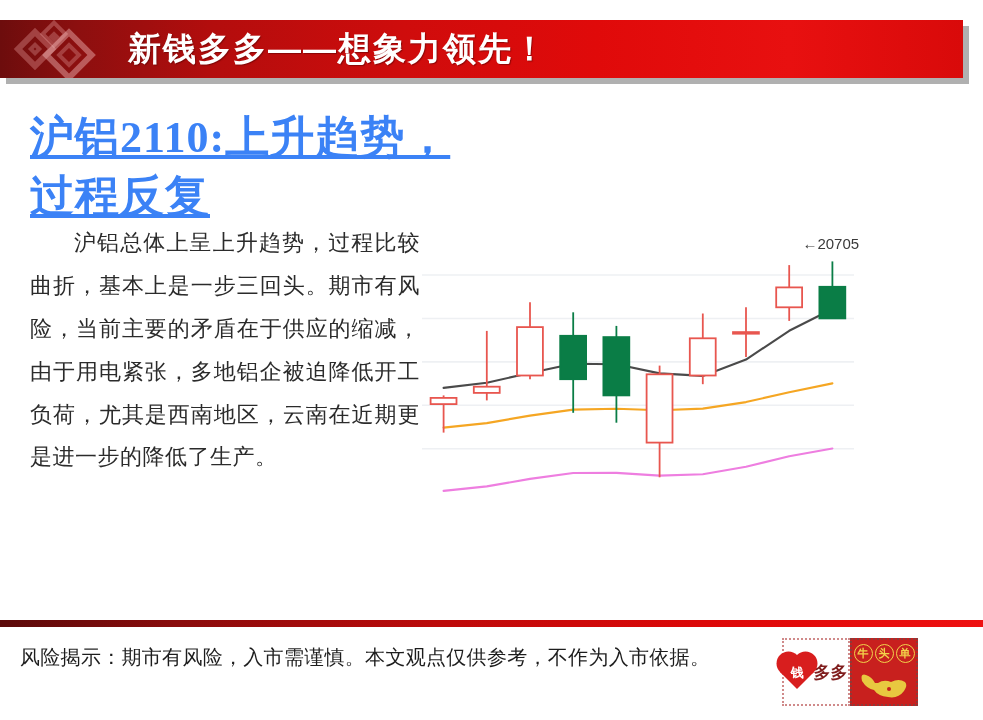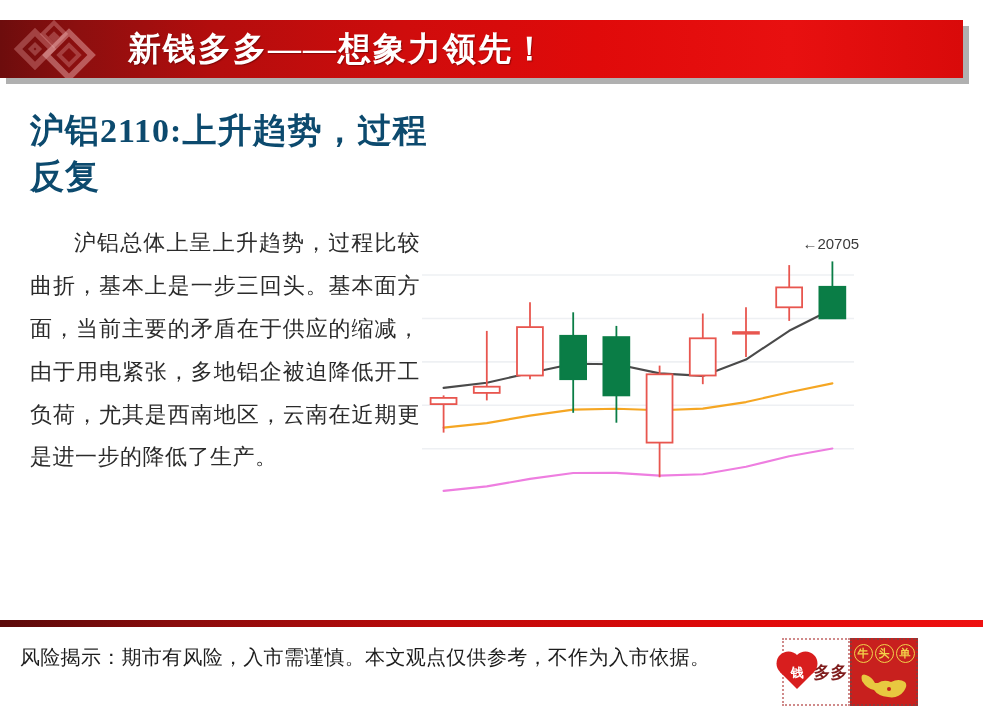--- a/index.html
+++ b/index.html
@@ -54,37 +54,38 @@
              border-width: 4px; }
   .knot.k3 { left: 50px; top: 16px; width: 38px; height: 38px;
              border-color: rgba(255,205,205,0.40); }
 
   #header-title {
     color: #ffffff;
     font-size: 33px;
     font-weight: bold;
     letter-spacing: 2px;
     margin-left: 10px;
-    font-family: Liberation Serif, serif;
+    font-family: Liberation Sans, sans-serif;
     text-shadow: 1px 1px 1px rgba(80,0,0,0.5);
     white-space: nowrap;
   }
 
   
   #slide-title {
     position: absolute;
     left: 30px;
     top: 108px;
     width: 430px;
-    color: #0c4a6e;
-    font-size: 34px;
+    color: #3b82f6;
+    font-size: 44px;
     font-weight: bold;
     line-height: 1.35;
     letter-spacing: 1px;
     font-family: "Liberation Serif", "DejaVu Serif", serif;
+    text-decoration: underline;
   }
 
   
   #body-paragraph {
     position: absolute;
     left: 30px;
     top: 222px;
     width: 390px;
     color: #2b2b2b;
     font-size: 22px;
@@ -226,21 +227,21 @@
   <div id="header-logo">
     <span class="knot k1"></span>
     <span class="knot k2"></span>
     <span class="knot k3"></span>
   </div>
   <div id="header-title">新钱多多——想象力领先！</div>
 </div>
 
 <div id="slide-title">沪铝2110:上升趋势，过程反复</div>
 
-<div id="body-paragraph">沪铝总体上呈上升趋势，过程比较曲折，基本上是一步三回头。基本面方面，当前主要的矛盾在于供应的缩减，由于用电紧张，多地铝企被迫降低开工负荷，尤其是西南地区，云南在近期更是进一步的降低了生产。</div>
+<div id="body-paragraph">沪铝总体上呈上升趋势，过程比较曲折，基本上是一步三回头。期市有风险，当前主要的矛盾在于供应的缩减，由于用电紧张，多地铝企被迫降低开工负荷，尤其是西南地区，云南在近期更是进一步的降低了生产。</div>
 
 <div id="chart-panel">
   <svg id="chart-svg" width="450" height="292" viewBox="0 0 450 292">
     <g id="gridlines">
         <line x1="8" x2="440" y1="61.0" y2="61.0" stroke="#eef0f3" stroke-width="1.6"></line>
         <line x1="8" x2="440" y1="104.5" y2="104.5" stroke="#eef0f3" stroke-width="1.6"></line>
         <line x1="8" x2="440" y1="147.9" y2="147.9" stroke="#eef0f3" stroke-width="1.6"></line>
         <line x1="8" x2="440" y1="191.3" y2="191.3" stroke="#eef0f3" stroke-width="1.6"></line>
         <line x1="8" x2="440" y1="234.8" y2="234.8" stroke="#eef0f3" stroke-width="1.6"></line>
       </g>

